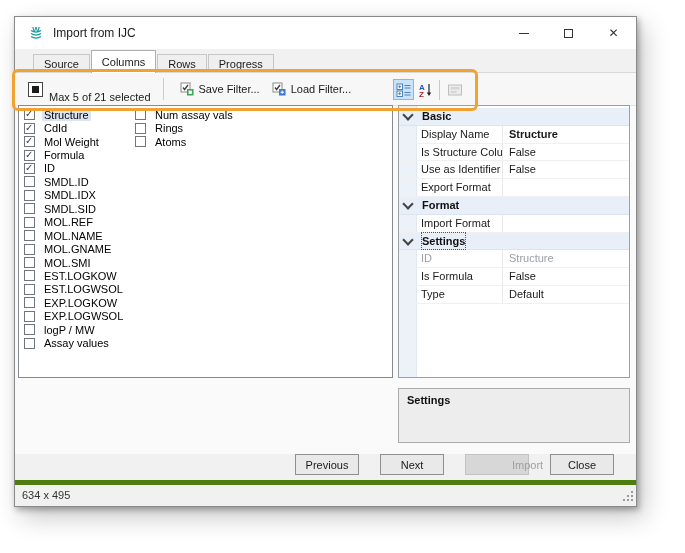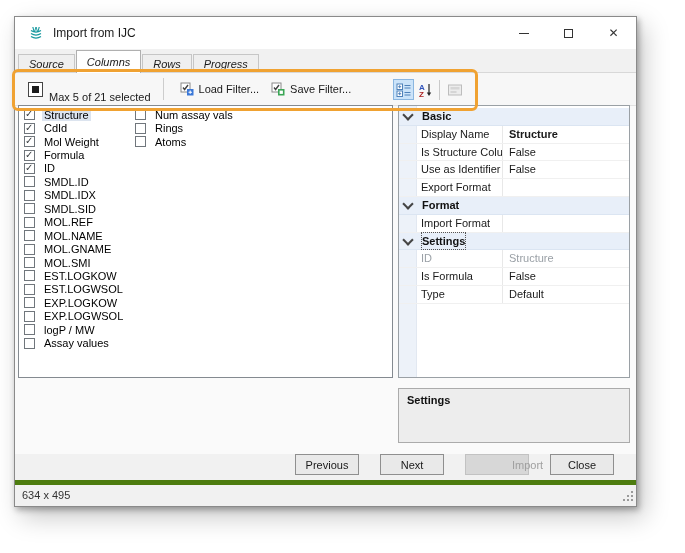--- a/index.html
+++ b/index.html
@@ -9,21 +9,21 @@
   
   .titlebar{position:absolute;top:0;left:0;right:0;height:32px;background:#ffffff;display:flex;align-items:center;}
   .app-icon{margin-left:13px;width:16px;height:16px;flex:none;}
   .title{margin-left:9px;font-size:12px;color:#1a1a1a;}
   .tb-spacer{flex:1;}
   .winctl{width:45px;height:32px;display:flex;align-items:center;justify-content:center;}
   .glyph-min{width:10px;height:1px;background:#333;}
   .glyph-max{width:9px;height:9px;border:1px solid #333;box-sizing:border-box;}
   .glyph-close{font-size:12px;color:#333;line-height:1;}
   
-  .tabbar{position:absolute;top:32px;left:0;right:0;height:23px;padding-left:3px;box-sizing:border-box;white-space:nowrap;font-style:italic;}
+  .tabbar{position:absolute;top:32px;left:0;right:0;height:23px;padding-left:18px;box-sizing:border-box;white-space:nowrap;}
   .tab{display:inline-block;padding:0 10px;font-size:11px;color:#1a1a1a;height:18px;line-height:18px;
        border:1px solid #c6c6c6;border-bottom:none;background:#efefef;margin-top:5px;margin-right:1px;vertical-align:bottom;}
   .tab.active{height:22px;line-height:22px;margin-top:1px;background:#ffffff;border-color:#b0b0b0;position:relative;z-index:3;}
   
   .toolbar{position:absolute;top:55px;left:0;right:0;height:34px;background:#f7f7f7;border-top:1px solid #d8d8d8;
            border-bottom:1px solid #e2e2e2;box-sizing:border-box;display:flex;align-items:center;}
   .tb-check{margin-left:13px;width:13px;height:13px;border:1px solid #454545;background:#fff;position:relative;flex:none;box-sizing:content-box;}
   .tb-check::after{content:"";position:absolute;left:3px;top:3px;width:7px;height:7px;background:#1b1b1b;}
   .tb-label{margin-left:6px;font-size:11px;color:#1a1a1a;margin-top:16px;}
   .tb-sep{width:1px;height:22px;background:#cdcdcd;margin:0 10px 0 12px;flex:none;}
@@ -104,33 +104,33 @@
   <div class="tabbar" id="tabbar"><div class="tab">Source</div><div class="tab active">Columns</div><div class="tab">Rows</div><div class="tab">Progress</div></div>
 
   <div class="toolbar">
     <span class="tb-check"></span>
     <span class="tb-label">Max 5 of 21 selected</span>
     <span class="tb-sep"></span>
     <button class="tb-btn">
       <svg width="14" height="14" viewBox="0 0 14 14">
         <rect x="1" y="1" width="9" height="9" fill="#fff" stroke="#8a8a8a"></rect>
         <path d="M3 5.5 L4.6 7.5 L8 3" stroke="#444" stroke-width="1.4" fill="none"></path>
-        <rect x="7" y="7" width="6.5" height="6.5" fill="#3b78d8"></rect>
-        <path d="M8.5 10.2 h3.5 M10.2 8.6 v3.2" stroke="#fff" stroke-width="1.1"></path>
+        <rect x="7" y="7" width="6.5" height="6.5" fill="#3aa655"></rect>
+        <rect x="8.6" y="8.6" width="3.3" height="3.3" fill="#fff"></rect>
       </svg>
-      <span>Load Filter...</span>
+      <span>Save Filter...</span>
     </button>
     <button class="tb-btn">
       <svg width="14" height="14" viewBox="0 0 14 14">
         <rect x="1" y="1" width="9" height="9" fill="#fff" stroke="#8a8a8a"></rect>
         <path d="M3 5.5 L4.6 7.5 L8 3" stroke="#444" stroke-width="1.4" fill="none"></path>
-        <rect x="7" y="7" width="6.5" height="6.5" fill="#3aa655"></rect>
-        <rect x="8.6" y="8.6" width="3.3" height="3.3" fill="#fff"></rect>
+        <rect x="7" y="7" width="6.5" height="6.5" fill="#3b78d8"></rect>
+        <path d="M8.5 10.2 h3.5 M10.2 8.6 v3.2" stroke="#fff" stroke-width="1.1"></path>
       </svg>
-      <span>Save Filter...</span>
+      <span>Load Filter...</span>
     </button>
 
     <div class="viewgroup">
       <button class="view-btn selected">
         <svg width="16" height="16" viewBox="0 0 16 16">
           <rect x="1" y="2" width="5.5" height="5.5" fill="#fff" stroke="#4f81b9"></rect>
           <path d="M2.2 4.7 h3 M3.7 3.2 v3" stroke="#4f81b9" stroke-width="1"></path>
           <rect x="1" y="9" width="5.5" height="5.5" fill="#fff" stroke="#4f81b9"></rect>
           <path d="M2.2 11.7 h3 M3.7 10.2 v3" stroke="#4f81b9" stroke-width="1"></path>
           <path d="M8.5 3.5 h6 M8.5 6 h6 M8.5 10.5 h6 M8.5 13 h6" stroke="#4f81b9" stroke-width="1"></path>

